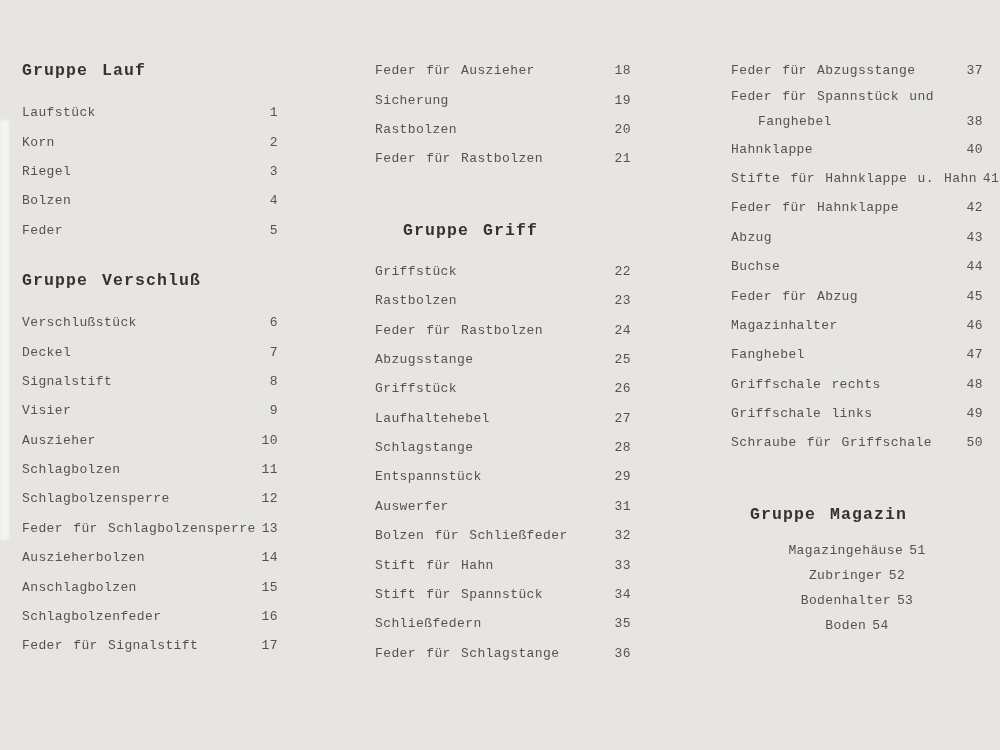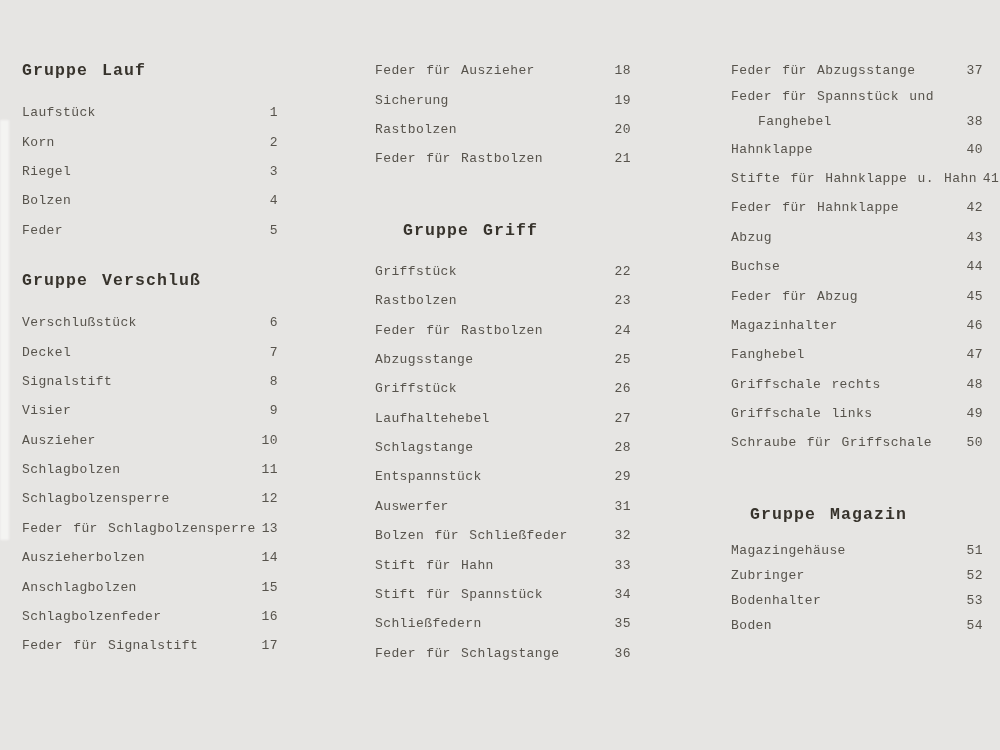--- a/index.html
+++ b/index.html
@@ -84,21 +84,21 @@
   [data-block="gruppe-lauf-heading"]       { margin-top: 60px; }
   [data-block="lauf-items"]                { margin-top: 16px; }
   [data-block="gruppe-verschluss-heading"] { margin-top: 25px; }
   [data-block="verschluss-items"]          { margin-top: 16px; }
   [data-block="verschluss-items-cont"]     { margin-top: 56px; }
   [data-block="gruppe-griff-heading"]      { margin-top: 46px; margin-left: 28px; }
   [data-block="griff-items"]               { margin-top: 15px; }
   [data-block="griff-items-cont"]          { margin-top: 56px; }
   [data-block="gruppe-magazin-heading"]    { margin-top: 46px; margin-left: 19px; }
   [data-block="magazin-items"]             { margin-top: 12px; }
-  [data-block="magazin-items"] .row        { height: 25px; }
+  [data-block="magazin-items"] .row        { height: 25px; justify-content: center; }
 </style>
 </head>
 <body>
 
 <div class="page">
   <div class="col col-1">
       <div class="group-heading" data-block="gruppe-lauf-heading">Gruppe Lauf</div>
       <div class="items-block" data-block="lauf-items">
         <div class="row">
           <span class="label">Laufstück</span>

